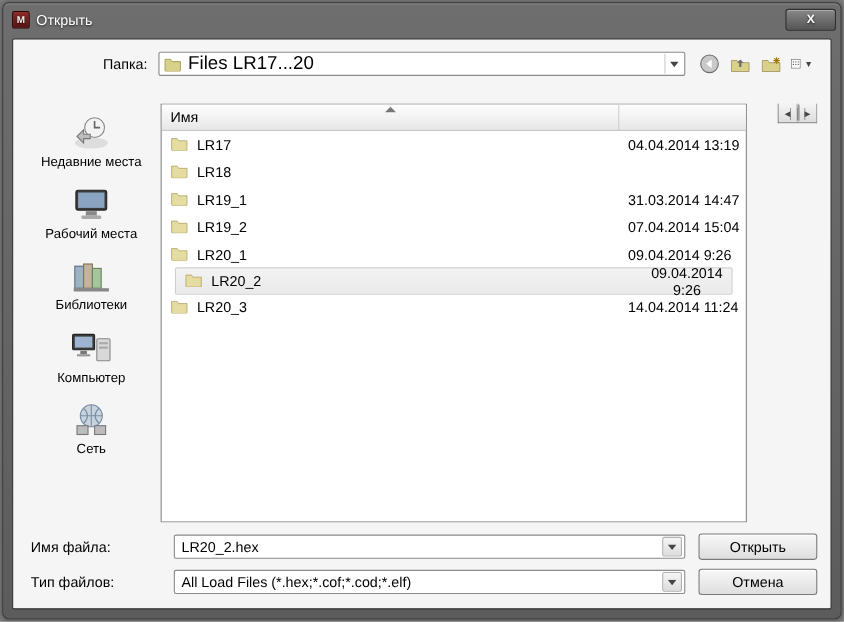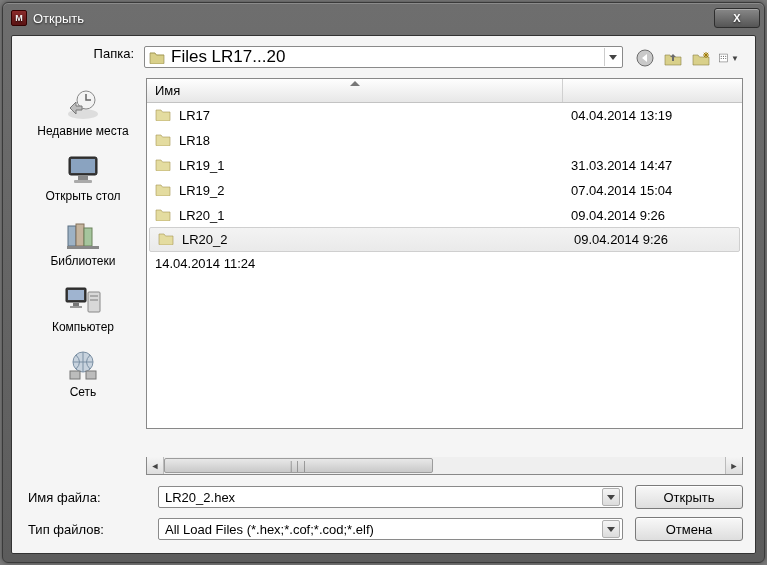--- a/index.html
+++ b/index.html
@@ -65,21 +65,22 @@
     border: 1px solid #333;
     border-radius: 2px;
     padding: 10px 12px 12px 12px;
     display: flex;
     flex-direction: column;
   }
 
   
   .folder-row {
     display: flex;
-    margin-bottom: 8px;
+    align-items: center;
+    margin-bottom: 24px;
     height: 24px;
   }
   .folder-label {
     width: 120px;
     text-align: right;
     padding-right: 10px;
     font-size: 13px;
   }
   .folder-combo {
     flex: 1;
@@ -139,21 +140,21 @@
   .place .picon {
     width: 40px; height: 36px;
     margin: 0 auto 2px auto;
     display: flex; align-items: center; justify-content: center;
   }
   .place .plabel { font-size: 12px; line-height: 1.1; }
 
   .list-area {
     flex: 1;
     display: flex;
-    flex-direction: column;
+    flex-direction: row;
     margin-left: 4px;
     gap: 28px;
   }
   .list-view {
     flex: 1;
     background: #fff;
     border: 1px solid #888;
     border-radius: 0;
     overflow: auto;
   }
@@ -188,21 +189,21 @@
     display: flex;
     align-items: center;
     height: 25px;
     font-size: 13px;
     text-align: center;
   }
   .row.sel {
     background: linear-gradient(#f3f3f3, #eaeaea);
     border: 1px solid #cfcfcf;
     border-radius: 2px;
-    margin: -1px 2px;
+    margin: -1px 12px;
     padding: 0;
   }
   .cell-name {
     width: 416px;
     display: flex; align-items: center;
     padding-left: 8px;
   }
   .cell-name .ficon { margin-right: 8px; }
   .cell-date {
     flex: 1;
@@ -375,21 +376,21 @@
         </div>
         <div class="place">
           <div class="picon">
             <svg width="38" height="32" viewBox="0 0 38 32">
               <rect x="5" y="3" width="28" height="18" rx="2" fill="#3a3a3a" stroke="#222"></rect>
               <rect x="7" y="5" width="24" height="14" fill="#8aa3c0"></rect>
               <rect x="14" y="22" width="10" height="4" fill="#888"></rect>
               <rect x="10" y="26" width="18" height="3" rx="1" fill="#aaa"></rect>
             </svg>
           </div>
-          <div class="plabel">Открыть стол</div>
+          <div class="plabel">Рабочий места</div>
         </div>
         <div class="place">
           <div class="picon">
             <svg width="38" height="32" viewBox="0 0 38 32">
               <rect x="4" y="7" width="8" height="20" fill="#9db2c5" stroke="#5a6f82"></rect>
               <rect x="12" y="5" width="8" height="22" fill="#c5b49d" stroke="#82715a"></rect>
               <rect x="20" y="9" width="8" height="18" fill="#a5c59d" stroke="#6a825a"></rect>
               <rect x="3" y="27" width="32" height="3" fill="#888"></rect>
             </svg>
           </div>
@@ -488,20 +489,26 @@
                   <span class="ficon"><svg width="16" height="14" viewBox="0 0 16 14">
                       <path d="M1 3 h5 l1.5 2 H15 v8 a1 1 0 0 1 -1 1 H2 a1 1 0 0 1 -1 -1 Z" fill="#e4dca0" stroke="#a49650" stroke-width="0.6"></path>
                     </svg></span>
                   <span>LR20_2</span>
                 </div>
                 <div class="cell-date">
                   <span>09.04.2014 9:26</span>
                 </div>
               </div>
               <div class="row">
+                <div class="cell-name">
+                  <span class="ficon"><svg width="16" height="14" viewBox="0 0 16 14">
+                      <path d="M1 3 h5 l1.5 2 H15 v8 a1 1 0 0 1 -1 1 H2 a1 1 0 0 1 -1 -1 Z" fill="#e4dca0" stroke="#a49650" stroke-width="0.6"></path>
+                    </svg></span>
+                  <span>LR20_3</span>
+                </div>
                 <div class="cell-date">
                   <span>14.04.2014 11:24</span>
                 </div>
               </div>
             </div>
         </div>
         <div class="hscroll">
           <div class="arrow">◄</div>
           <div class="track">
             <div class="thumb">

